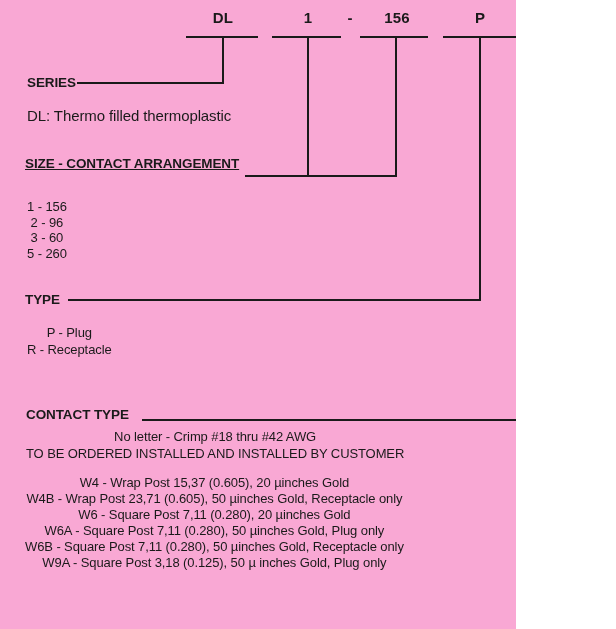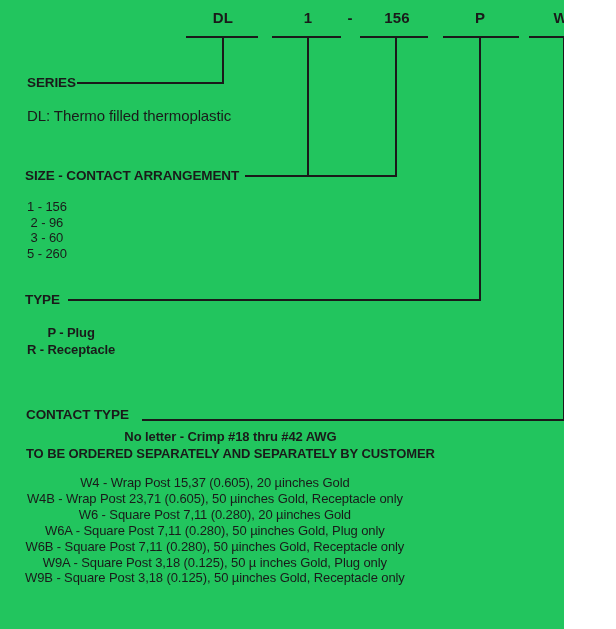--- a/index.html
+++ b/index.html
@@ -2,23 +2,23 @@
 <html><head>
 <meta charset="utf-8">
 <style>
   html, body {
     margin: 0;
     padding: 0;
     background: #ffffff;
   }
   .canvas {
     position: relative;
-    width: 564px;
+    width: 516px;
     height: 629px;
-    background: #22c55e;
+    background: #f9a8d4;
     font-family: "Liberation Sans", "DejaVu Sans", sans-serif;
     color: #1a1a1a;
     overflow: hidden;
   }
   .seg {
     position: absolute;
     width: 80px;
     text-align: center;
     top: 9px;
     font-size: 15px;
@@ -46,21 +46,21 @@
   }
   .list {
     position: absolute;
     font-size: 13px;
     letter-spacing: -0.1px;
     white-space: nowrap;
     text-align: center;
   }
   .list div { display: block; }
   .lh-155 div { line-height: 15.5px; }
-  .lh-17  div { line-height: 17px; font-weight: bold; }
+  .lh-17  div { line-height: 17px; }
   .lh-159 div { line-height: 15.9px; }
 </style>
 </head>
 <body>
 
 <div class="canvas">
 
   <div class="seg" style="left:183px;">DL</div>
   <div class="seg" style="left:268px;">1</div>
   <div class="seg" style="left:310px;">-</div>
@@ -81,42 +81,41 @@
   <div class="vline" style="left:563px; top:36px; height:385px;"></div>
 
   <div class="hline" style="left:77px;  top:82px;  width:147px;"></div>
   <div class="hline" style="left:245px; top:175px; width:152px;"></div>
   <div class="hline" style="left:68px;  top:299px; width:413px;"></div>
   <div class="hline" style="left:142px; top:419px; width:424px;"></div>
 
   <div class="section-label" style="left:27px; top:75px;">SERIES</div>
   <div class="body-line" style="left:27px; top:107px;">DL: Thermo filled thermoplastic</div>
 
-  <div class="section-label" style="left:25px; top:168px;">SIZE - CONTACT ARRANGEMENT</div>
+  <div class="section-label" style="left:25px; top:156px;text-decoration:underline;">SIZE - CONTACT ARRANGEMENT</div>
   <div class="list lh-155" style="left:27px; top:199px;">
     <div>1 - 156</div>
     <div>2 - 96</div>
     <div>3 - 60</div>
     <div>5 - 260</div>
   </div>
 
   <div class="section-label" style="left:25px; top:292px;">TYPE</div>
   <div class="list lh-17" style="left:27px; top:324px;">
     <div>P - Plug</div>
     <div>R - Receptacle</div>
   </div>
 
   <div class="section-label" style="left:26px; top:407px;">CONTACT TYPE</div>
   <div class="list lh-17" style="left:26px; top:428px;">
     <div>No letter - Crimp #18 thru #42 AWG</div>
-    <div>TO BE ORDERED SEPARATELY AND SEPARATELY BY CUSTOMER</div>
+    <div>TO BE ORDERED INSTALLED AND INSTALLED BY CUSTOMER</div>
   </div>
   <div class="list lh-159" style="left:25px; top:475px;">
     <div>W4 - Wrap Post 15,37 (0.605), 20 µinches Gold</div>
     <div>W4B - Wrap Post 23,71 (0.605), 50 µinches Gold, Receptacle only</div>
     <div>W6 - Square Post 7,11 (0.280), 20 µinches Gold</div>
     <div>W6A - Square Post 7,11 (0.280), 50 µinches Gold, Plug only</div>
     <div>W6B - Square Post 7,11 (0.280), 50 µinches Gold, Receptacle only</div>
     <div>W9A - Square Post 3,18 (0.125), 50 µ inches Gold, Plug only</div>
-    <div>W9B - Square Post 3,18 (0.125), 50 µinches Gold, Receptacle only</div>
   </div>
 
 </div>
 
 </body></html>

